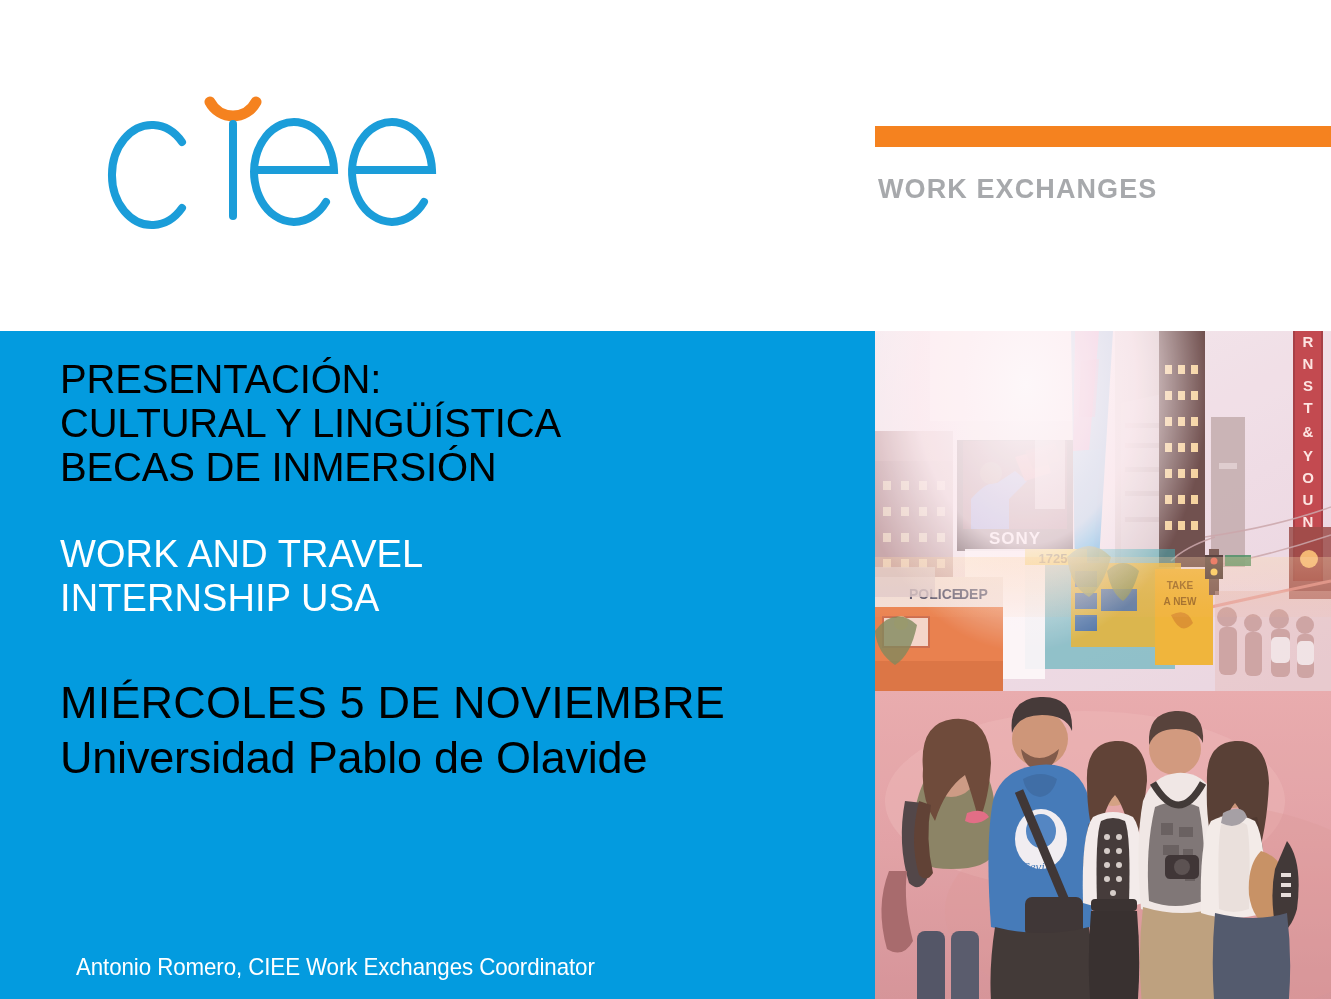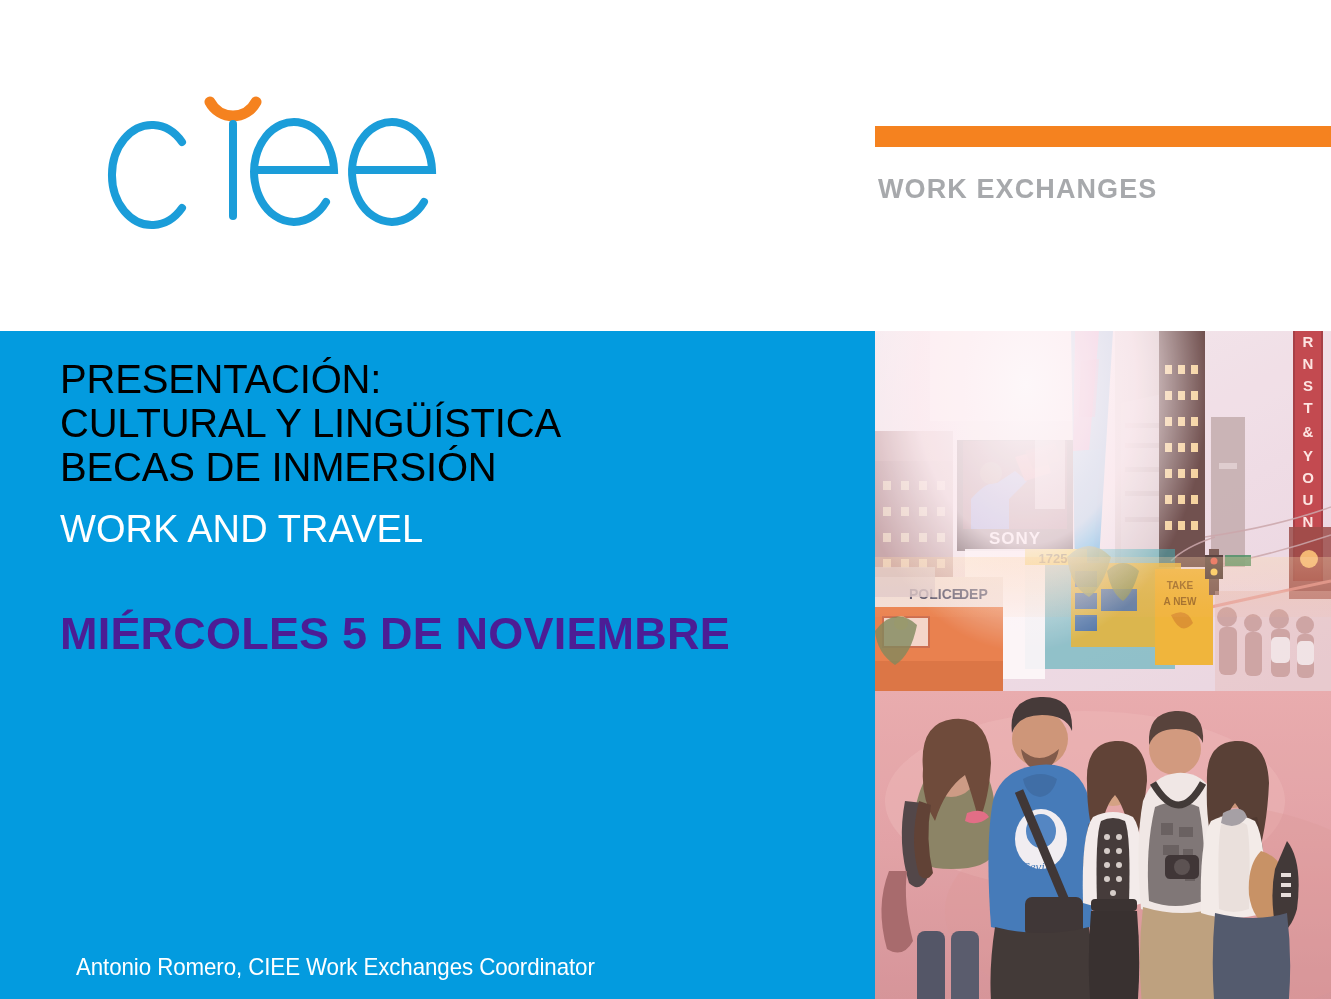--- a/index.html
+++ b/index.html
@@ -83,36 +83,36 @@
     color: #000000;
     font-size: 40px;
     line-height: 1.10;
     font-weight: 400;
     letter-spacing: -0.2px;
     white-space: nowrap;
   }
   .title .ln { display: block; }
 
   .subtitle {
-    margin-top: 18px;
+    margin-top: 43px;
     color: #ffffff;
     font-size: 38px;
     line-height: 1.16;
     font-weight: 400;
     letter-spacing: 0.1px;
     white-space: nowrap;
   }
   .subtitle .ln { display: block; }
 
   .when {
     margin-top: 56px;
-    color: #4c1d95;
+    color: #000000;
     font-size: 45px;
     line-height: 1.22;
-    font-weight: 700;
+    font-weight: 400;
     letter-spacing: -0.2px;
     white-space: nowrap;
   }
   .when .ln { display: block; }
   .when .ln.caps { letter-spacing: 0.2px; }
 
   .credit {
     position: absolute;
     left: 76px;
     top: 955px;
@@ -171,24 +171,26 @@
     <div class="text-stack">
 
       <div class="title">
         <span class="ln">PRESENTACIÓN:</span>
         <span class="ln">CULTURAL Y LINGÜÍSTICA</span>
         <span class="ln">BECAS DE INMERSIÓN</span>
       </div>
 
       <div class="subtitle">
         <span class="ln">WORK AND TRAVEL</span>
+        <span class="ln">INTERNSHIP USA</span>
       </div>
 
       <div class="when">
         <span class="ln caps">MIÉRCOLES 5 DE NOVIEMBRE</span>
+        <span class="ln">Universidad Pablo de Olavide</span>
       </div>
 
     </div>
   </div>
 
   <div class="credit">Antonio Romero, CIEE Work Exchanges Coordinator</div>
 
   <div class="photo">
     <svg width="456" height="668" viewBox="0 0 456 668" aria-hidden="true">
       <defs>

